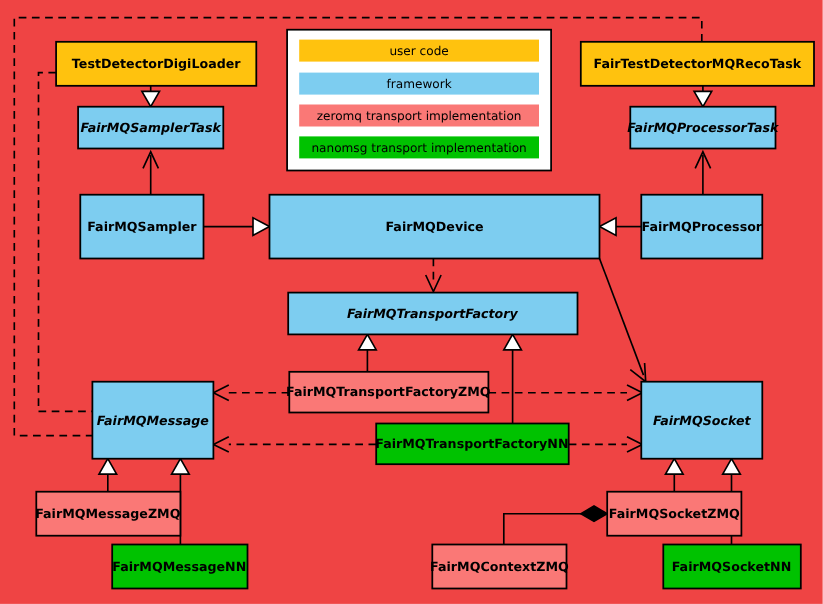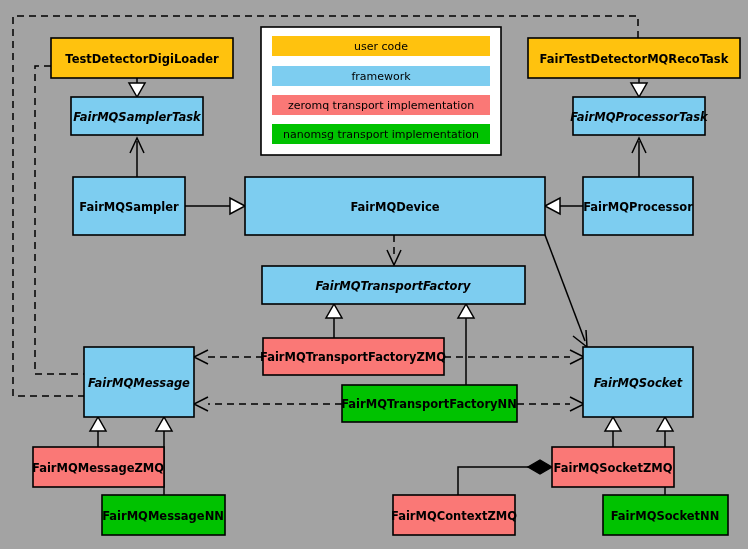--- a/index.html
+++ b/index.html
@@ -1,18 +1,18 @@
 <!DOCTYPE html>
 <html><head>
 <meta charset="utf-8">
 <style>
   html,body{margin:0;padding:0;background:#ffffff;}
   body{width:748px;height:549px;overflow:hidden;
        font-family:"DejaVu Sans","Liberation Sans",sans-serif;}
-  #diagram{position:relative;width:748px;height:549px;background:#a3a3a3;}
+  #diagram{position:relative;width:748px;height:549px;background:#ef4444;}
   svg{position:absolute;top:0;left:0;width:748px;height:549px;}
   .node-label{font-size:11.5px;font-weight:bold;text-anchor:middle;dominant-baseline:middle;fill:#000;}
   .node-label.abstract{font-style:italic;}
   .legend-label{font-size:11px;text-anchor:middle;dominant-baseline:middle;fill:#000;font-weight:normal;}
   .box{stroke:#000;stroke-width:1.6;}
   .edge{stroke:#000;stroke-width:1.5;fill:none;}
   .edge.dashed{stroke-dasharray:7,5;}
   .hollow-head{fill:#ffffff;stroke:#000;stroke-width:1.5;}
   .open-head{fill:none;stroke:#000;stroke-width:1.5;}
   .diamond{fill:#000;stroke:#000;stroke-width:1.4;}

